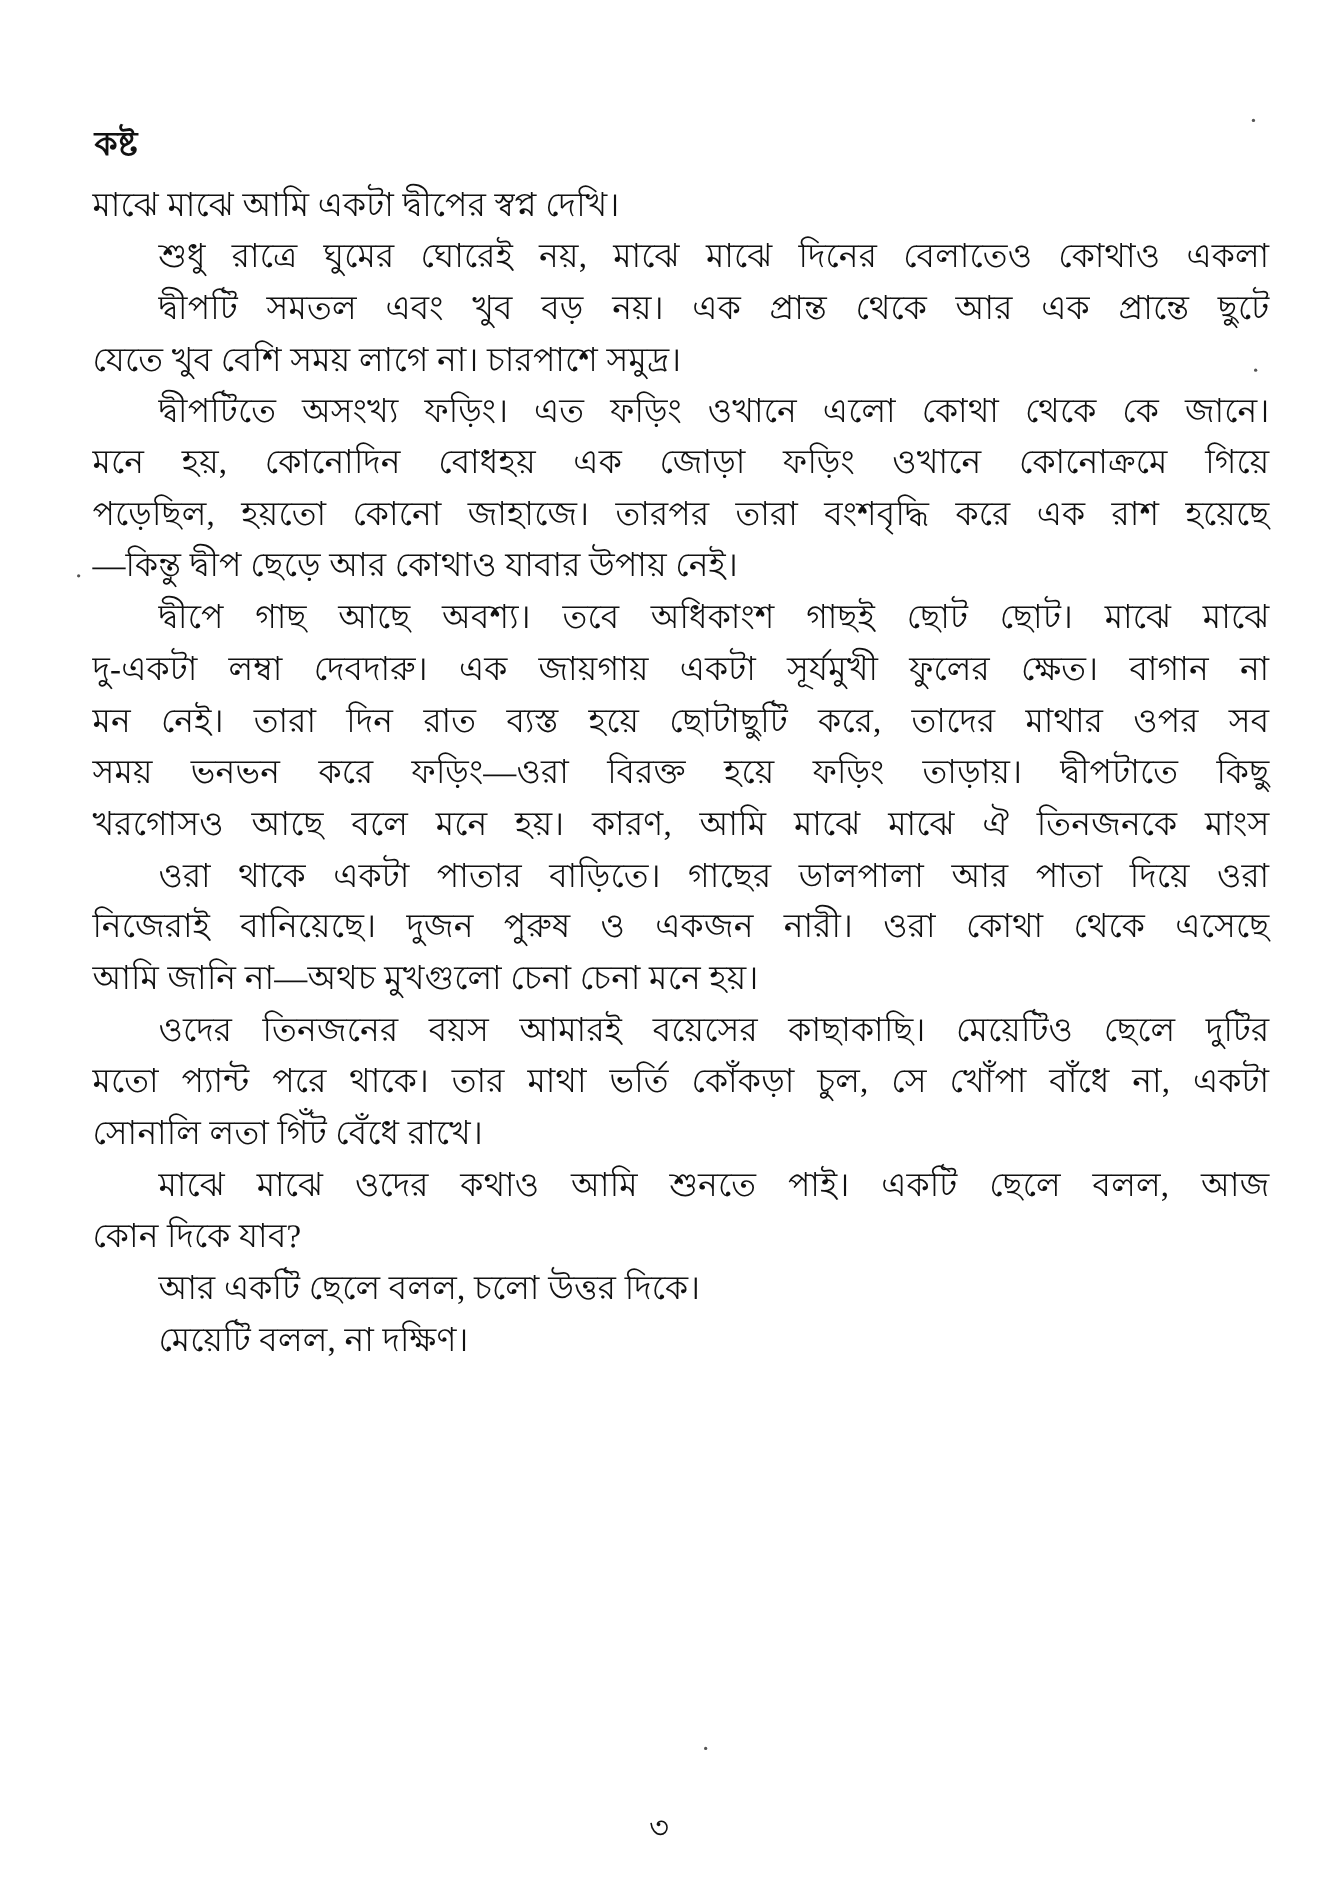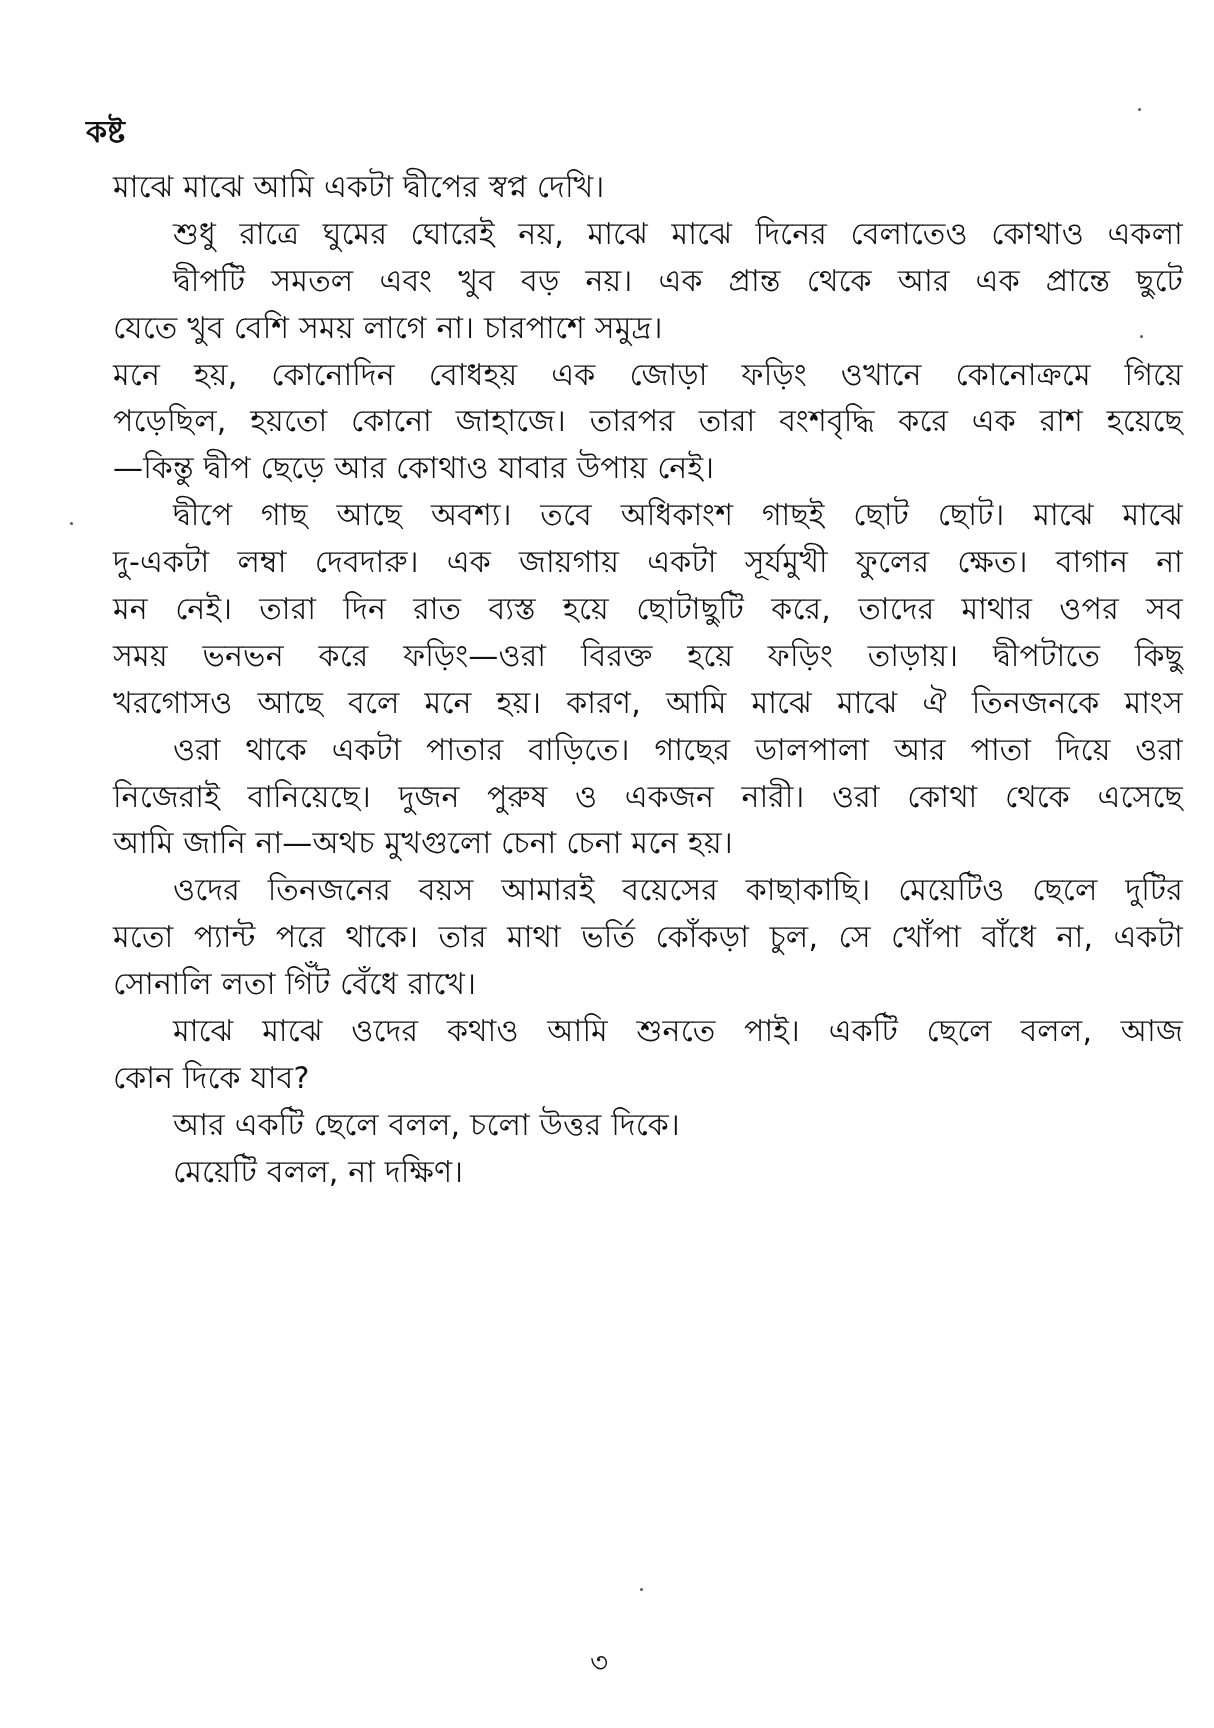--- a/index.html
+++ b/index.html
@@ -6,33 +6,32 @@
   body {
     width: 1214px; height: 1728px;
     background: #ffffff;
     position: relative;
     overflow: hidden;
     font-family: "DejaVu Sans", "Liberation Sans", sans-serif;
     color: #111111;
   }
   .page {
     position: absolute; left: 0; top: 0;
-    width: 1096px; height: 1728px;
+    width: 1096px; height: 1728px; font-family: Liberation Serif, serif;
   }
   .title {
     position: absolute;
     left: 86px; top: 112px;
     font-size: 30px; font-weight: bold;
     line-height: 40px;
   }
   .body-text {
     position: absolute;
     left: 84px; top: 164px;
     width: 1070px;
-    margin-left: 29px;
   }
   .line {
     height: 46.9px;
     line-height: 46.9px;
     font-size: 30px;
     white-space: nowrap;
     letter-spacing: 0.2px;
   }
   .line.indent { padding-left: 60px; }
   .line.justify { text-align: justify; text-align-last: justify; }
@@ -53,20 +52,21 @@
 <body>
 
 <div class="page">
   <div class="title">কষ্ট</div>
 
   <div class="body-text">
     <div class="line">মাঝে মাঝে আমি একটা দ্বীপের স্বপ্ন দেখি।</div>
     <div class="line indent justify">শুধু রাত্রে ঘুমের ঘোরেই নয়, মাঝে মাঝে দিনের বেলাতেও কোথাও একলা</div>
     <div class="line indent justify">দ্বীপটি সমতল এবং খুব বড় নয়। এক প্রান্ত থেকে আর এক প্রান্তে ছুটে</div>
     <div class="line">যেতে খুব বেশি সময় লাগে না। চারপাশে সমুদ্র।</div>
+    <div class="line indent justify">দ্বীপটিতে অসংখ্য ফড়িং। এত ফড়িং ওখানে এলো কোথা থেকে কে জানে।</div>
     <div class="line justify">মনে হয়, কোনোদিন বোধহয় এক জোড়া ফড়িং ওখানে কোনোক্রমে গিয়ে</div>
     <div class="line justify">পড়েছিল, হয়তো কোনো জাহাজে। তারপর তারা বংশবৃদ্ধি করে এক রাশ হয়েছে</div>
     <div class="line">—কিন্তু দ্বীপ ছেড়ে আর কোথাও যাবার উপায় নেই।</div>
     <div class="line indent justify">দ্বীপে গাছ আছে অবশ্য। তবে অধিকাংশ গাছই ছোট ছোট। মাঝে মাঝে</div>
     <div class="line justify">দু-একটা লম্বা দেবদারু। এক জায়গায় একটা সূর্যমুখী ফুলের ক্ষেত। বাগান না</div>
     <div class="line justify">মন নেই। তারা দিন রাত ব্যস্ত হয়ে ছোটাছুটি করে, তাদের মাথার ওপর সব</div>
     <div class="line justify">সময় ভনভন করে ফড়িং—ওরা বিরক্ত হয়ে ফড়িং তাড়ায়। দ্বীপটাতে কিছু</div>
     <div class="line justify">খরগোসও আছে বলে মনে হয়। কারণ, আমি মাঝে মাঝে ঐ তিনজনকে মাংস</div>
     <div class="line indent justify">ওরা থাকে একটা পাতার বাড়িতে। গাছের ডালপালা আর পাতা দিয়ে ওরা</div>
     <div class="line justify">নিজেরাই বানিয়েছে। দুজন পুরুষ ও একজন নারী। ওরা কোথা থেকে এসেছে</div>

